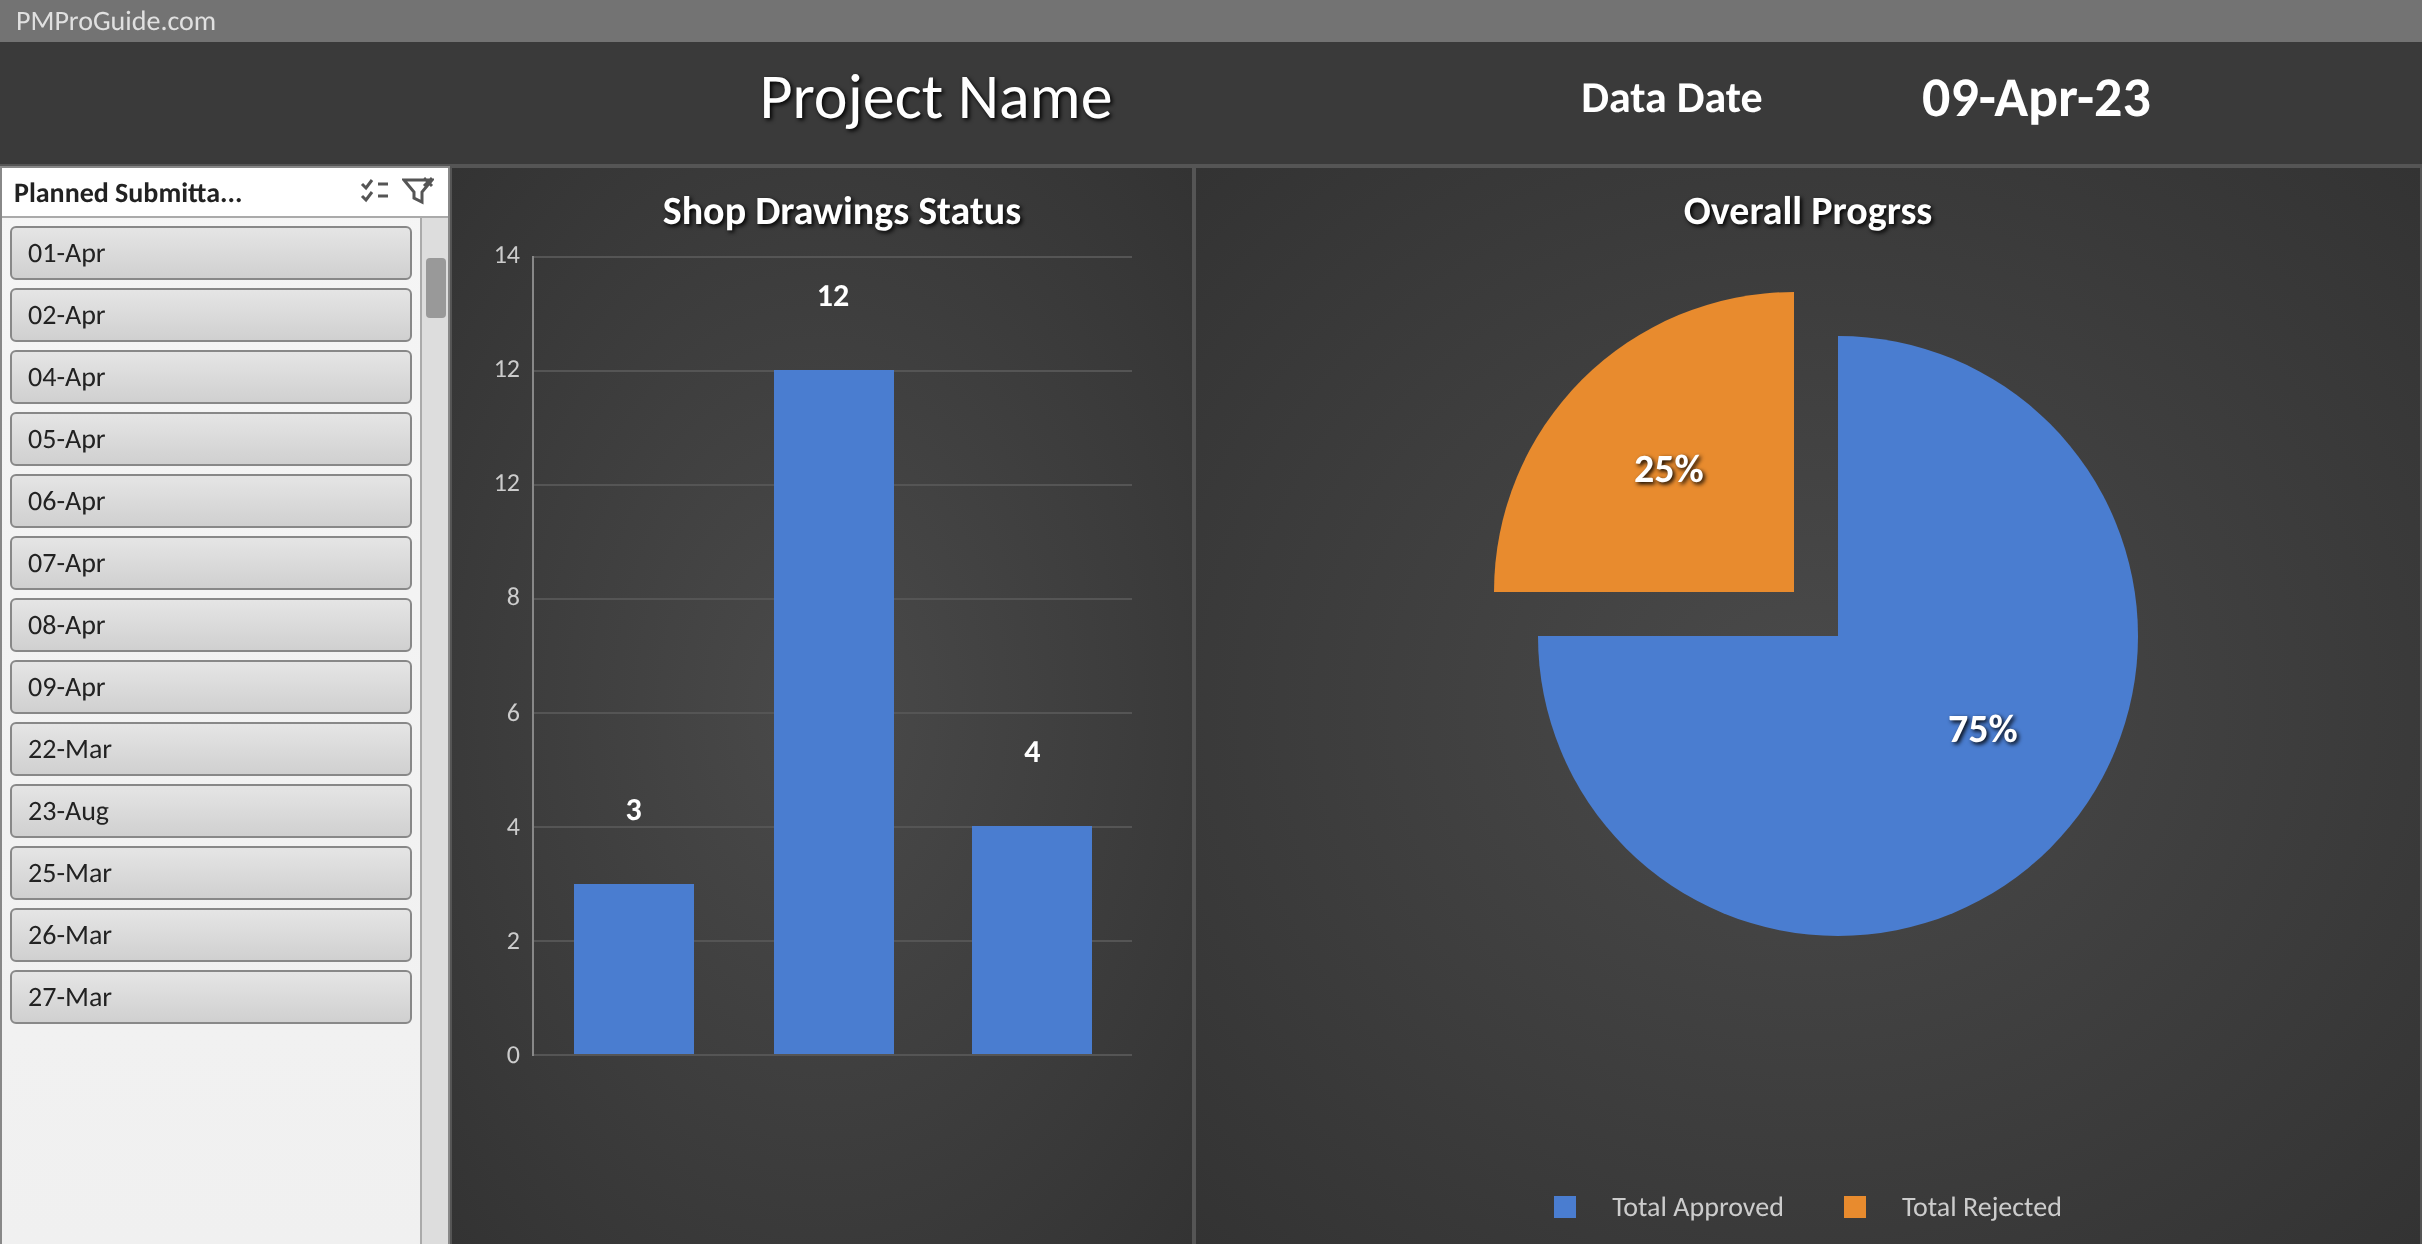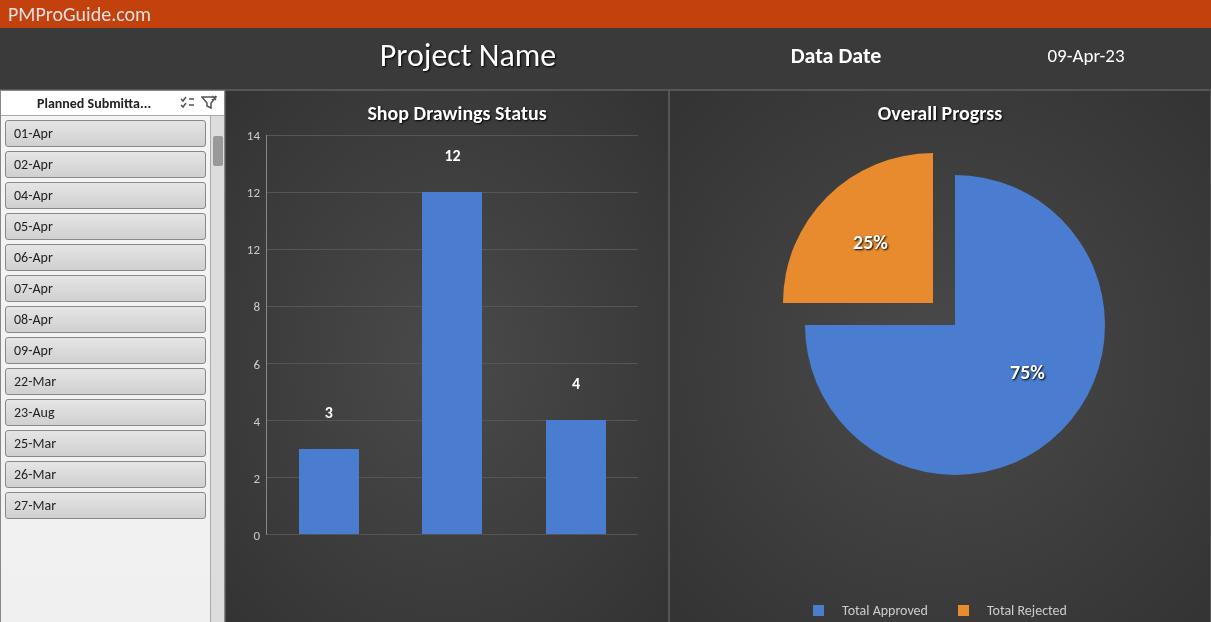--- a/index.html
+++ b/index.html
@@ -4,24 +4,24 @@
   <style>
     * { box-sizing: border-box; margin: 0; padding: 0; }
     body {
       font-family: "Segoe UI", Calibri, Arial, sans-serif;
       background: #3a3a3a;
       width: 1211px;
       height: 622px;
       overflow: hidden;
     }
     .top-bar {
-      background: #c2410c;
+      background: #737373;
       padding: 2px 8px;
       color: #e0e0e0;
-      font-size: 20px;
+      font-size: 14px;
     }
     .header {
       display: flex;
       align-items: center;
       padding: 8px 0 14px 0;
       color: #fff;
       background: #3a3a3a;
       border-bottom: 1px solid #555;
     }
     .header .slicer-space { width: 225px; }
@@ -33,23 +33,22 @@
       text-shadow: 1px 1px 2px #000;
     }
     .header .data-date-label {
       width: 250px;
       font-size: 22px;
       font-weight: bold;
       text-align: center;
     }
     .header .data-date-value {
       width: 250px;
-      font-size: 19px;
-      font-weight: normal;
-      text-align: center;
+      font-size: 28px;
+      font-weight: bold;
     }
     .main {
       display: flex;
       height: 540px;
     }
     
     .slicer-panel {
       width: 225px;
       background: linear-gradient(#f5f5f5, #f0f0f0);
       border: 1px solid #888;
@@ -64,21 +63,20 @@
       background: #fff;
     }
     .slicer-title {
       flex: 1;
       font-size: 14px;
       font-weight: bold;
       color: #222;
       white-space: nowrap;
       overflow: hidden;
       text-overflow: ellipsis;
-      margin-left: 30px;
     }
     .slicer-icon {
       width: 18px;
       height: 18px;
       margin-left: 4px;
       display: flex;
       align-items: center;
       justify-content: center;
       cursor: pointer;
     }
@@ -206,21 +204,21 @@
     }
     .x-label {
       width: 100px;
       text-align: center;
       color: #ccc;
       font-size: 13px;
       padding-top: 6px;
     }
     
     .pie-panel {
-      width: 542px;
+      width: 614px;
       background: radial-gradient(ellipse at center, #4a4a4a, #333);
       border: 1px solid #555;
       position: relative;
       padding: 10px;
     }
     .pie-area {
       position: relative;
       width: 330px;
       height: 370px;
       margin: 20px auto 0 auto;

